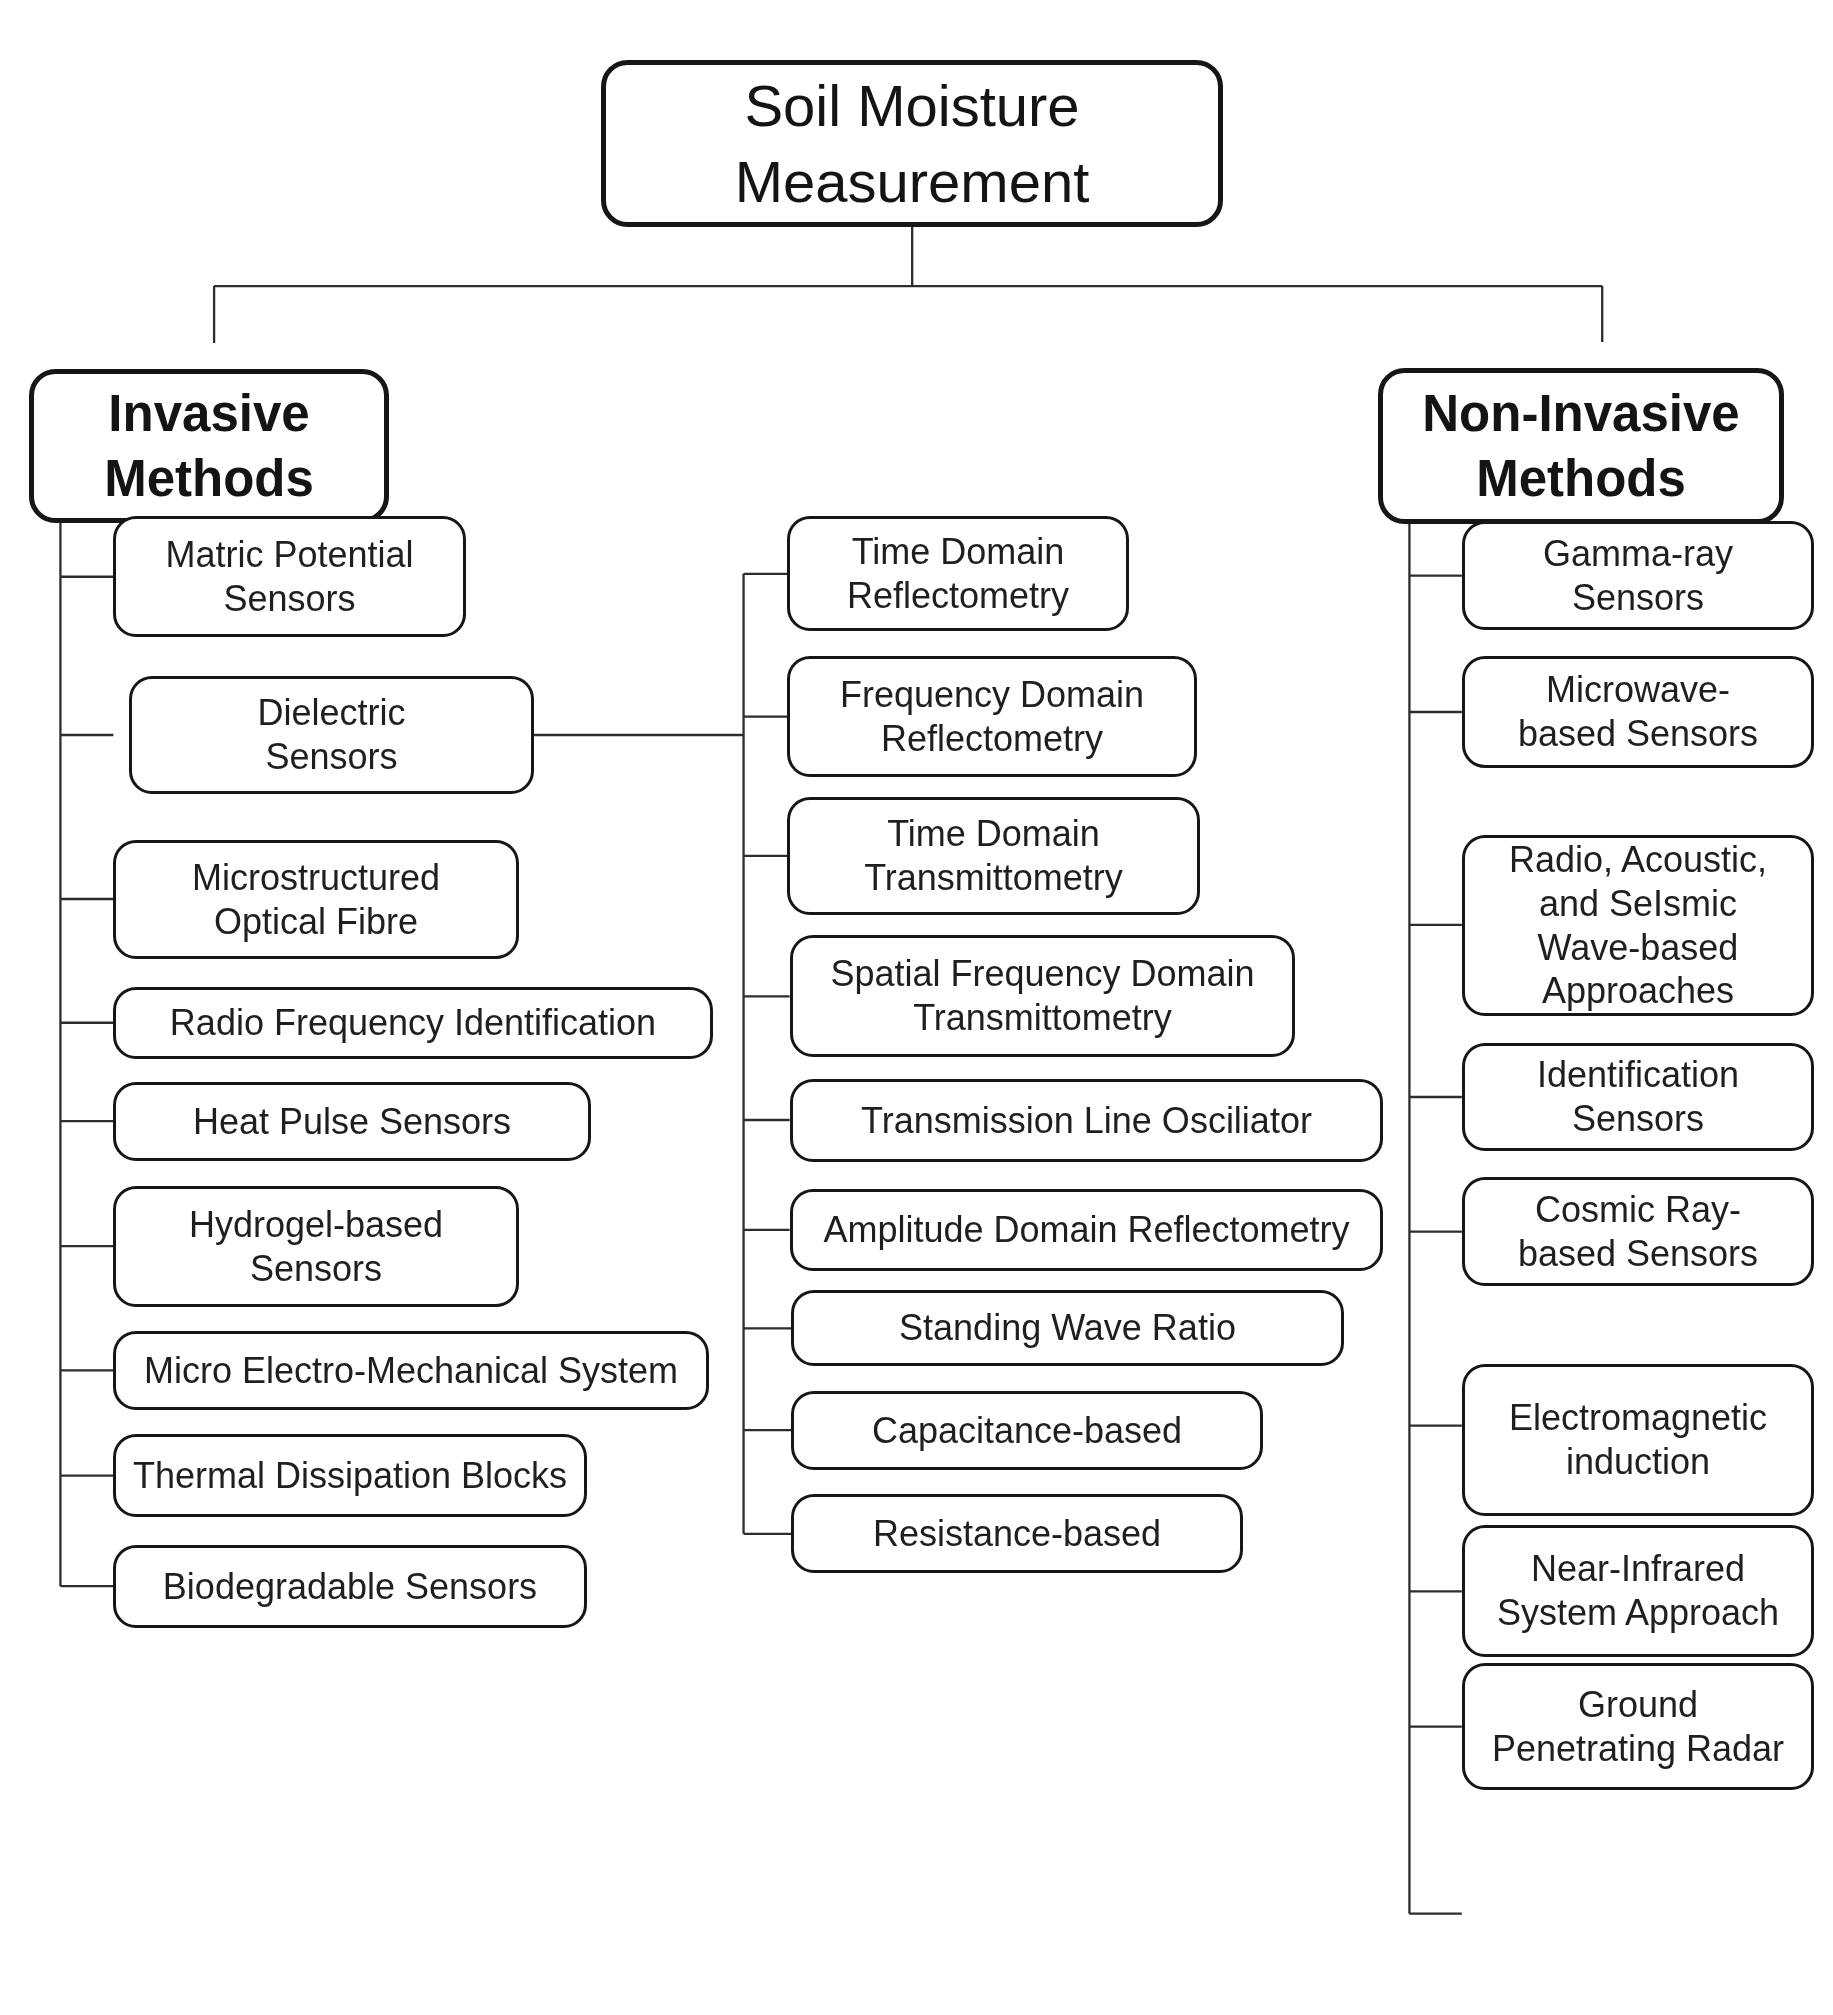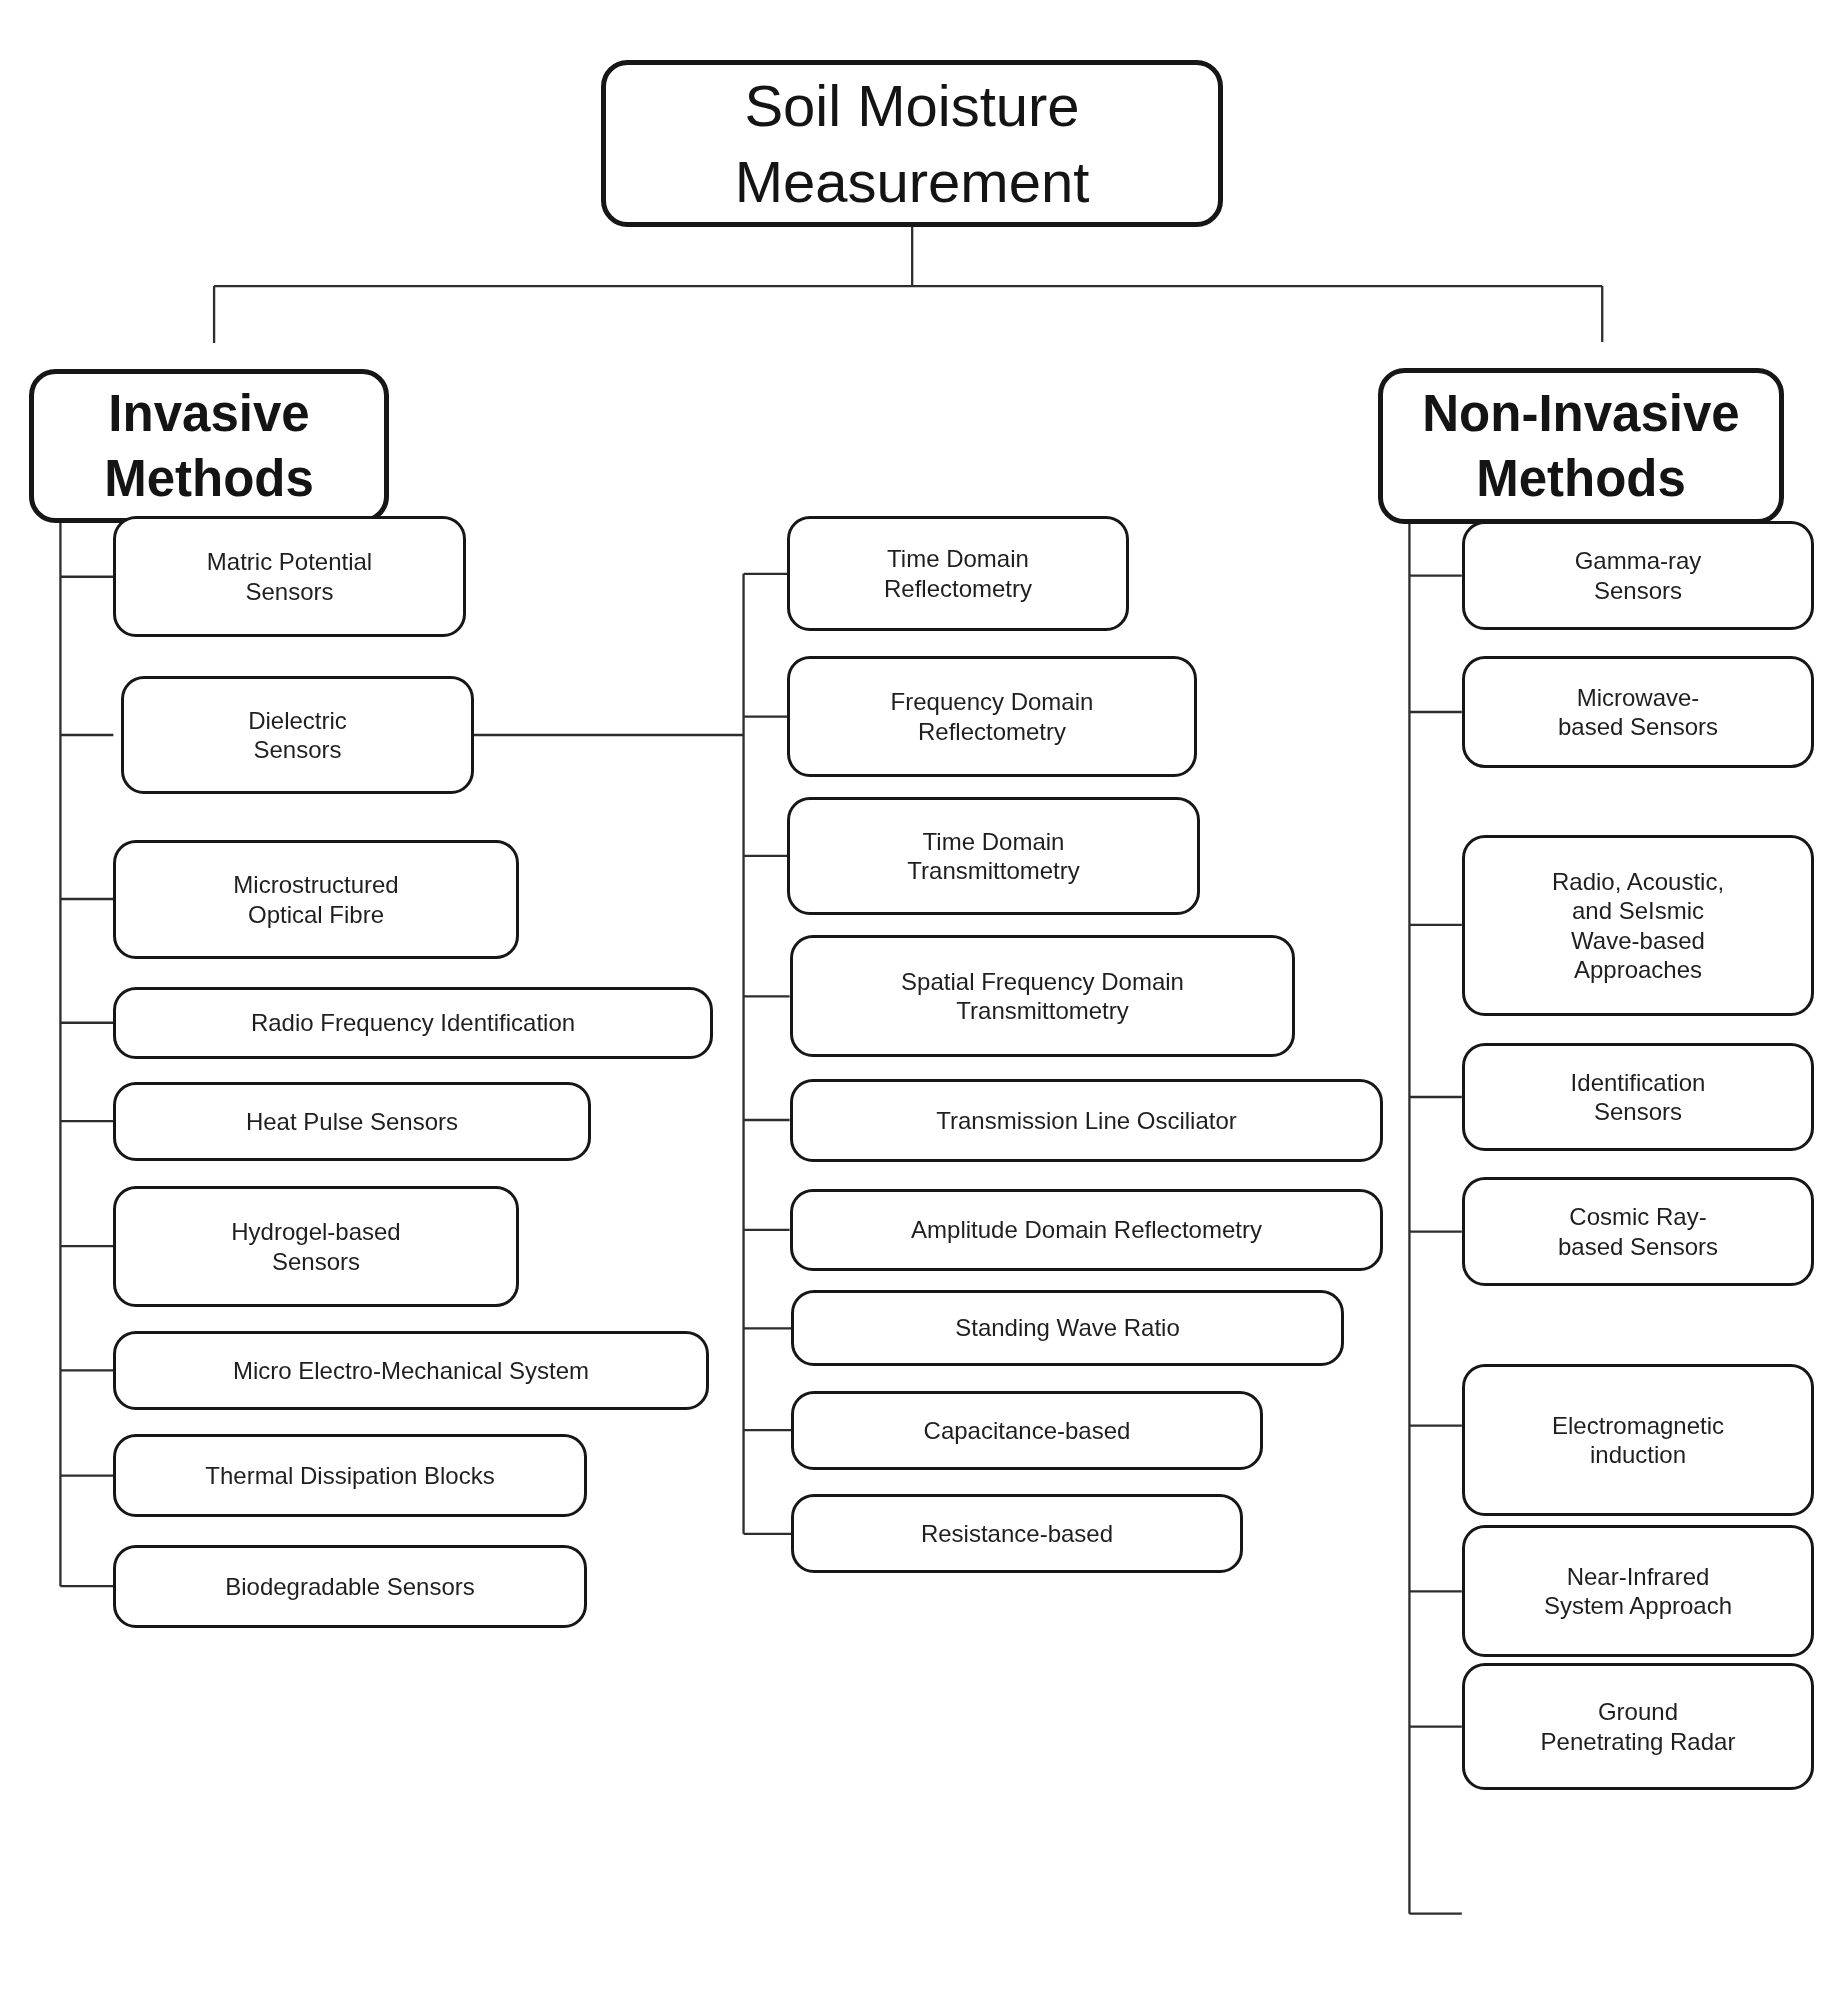--- a/index.html
+++ b/index.html
@@ -15,21 +15,21 @@
   .node{
     position:absolute;
     box-sizing:border-box;
     background:#ffffff;
     border:3.5px solid #161616;
     border-radius:23px;
     display:flex;align-items:center;justify-content:center;
     text-align:center;
     white-space:pre-line;
     color:#1f1f1f;
-    font-size:24px;
+    font-size:36px;
     line-height:1.22;
     padding:4.6px 9.2px;
   }
   .header{
     border-width:5.2px;
     border-radius:26.5px;
     font-weight:700;
     font-size:51px;
     line-height:1.28;
     color:#141414;
@@ -87,21 +87,21 @@
   <div class="node title" style="left:601px;top:60px;width:622px;height:167px">Soil Moisture
 Measurement</div>
 
   <div class="node header" style="left:29px;top:343px;width:360px;height:154px">Invasive
 Methods</div>
   <div class="node header" style="left:1378px;top:342px;width:406px;height:156px">Non-Invasive
 Methods</div>
 
   <div class="node" style="left:113px;top:516px;width:353px;height:121px">Matric Potential
 Sensors</div>
-  <div class="node" style="left:121px;top:676px;width:353px;height:118px">Dielectric
+  <div class="node" style="left:129px;top:676px;width:405px;height:118px">Dielectric
 Sensors</div>
   <div class="node" style="left:113px;top:840px;width:406px;height:119px">Microstructured
 Optical Fibre</div>
   <div class="node" style="left:113px;top:987px;width:600px;height:72px">Radio Frequency Identification</div>
   <div class="node" style="left:113px;top:1082px;width:478px;height:79px">Heat Pulse Sensors</div>
   <div class="node" style="left:113px;top:1186px;width:406px;height:121px">Hydrogel-based
 Sensors</div>
   <div class="node" style="left:113px;top:1331px;width:596px;height:79px">Micro Electro-Mechanical System</div>
   <div class="node" style="left:113px;top:1434px;width:474px;height:83px">Thermal Dissipation Blocks</div>
   <div class="node" style="left:113px;top:1545px;width:474px;height:83px">Biodegradable Sensors</div>

